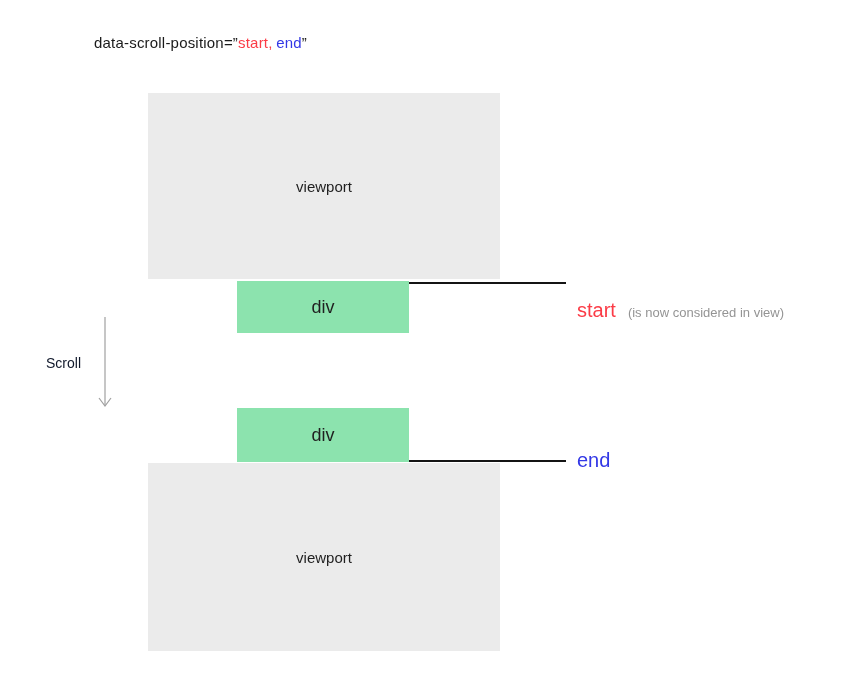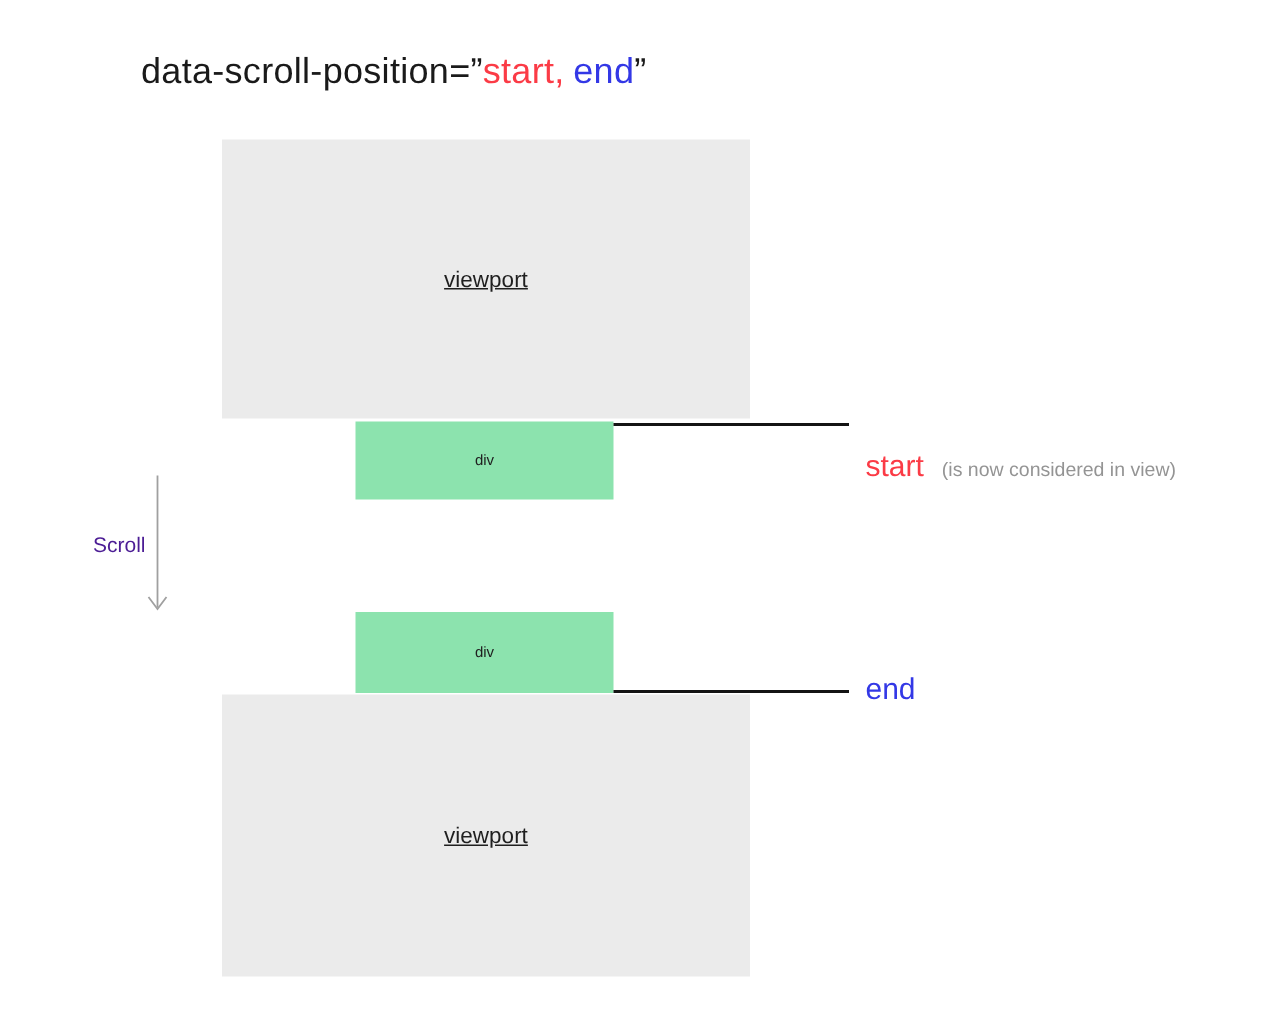--- a/index.html
+++ b/index.html
@@ -13,48 +13,47 @@
     width: 846px;
     height: 686px;
     background: #ffffff;
     overflow: hidden;
   }
   
   .title {
     position: absolute;
     left: 94px;
     top: 34px;
-    font-size: 24px;
+    font-size: 15px;
     line-height: 1.2;
     color: #1a1a1a;
     white-space: nowrap;
     letter-spacing: 0.2px;
   }
   .title .tok-red   { color: #fb3b46; }
   .title .tok-blue  { color: #3338e6; margin-left: 0.24em; }
   
   .viewport-box {
     position: absolute;
     background: #ebebeb;
     display: flex;
     align-items: center;
     justify-content: center;
     font-size: 15px;
     color: #1f1f1f;
-    text-decoration: underline;
   }
   .viewport-top    { left: 148px; top: 93px;  width: 352px; height: 186px; }
   .viewport-bottom { left: 148px; top: 463px; width: 352px; height: 188px; }
   .div-box {
     position: absolute;
     background: #8ce3ae;
     display: flex;
     align-items: center;
     justify-content: center;
-    font-size: 10px;
+    font-size: 18px;
     color: #1f1f1f;
   }
   .div-top    { left: 237px; top: 281px; width: 172px; height: 52px; }
   .div-bottom { left: 237px; top: 408px; width: 172px; height: 54px; }
   
   .connector {
     position: absolute;
     height: 2px;
     background: #141414;
   }
@@ -80,22 +79,21 @@
     font-size: 13px;
     color: #949494;
     margin-top: 36px;
   }
   
   .scroll-label {
     position: absolute;
     left: 46px;
     top: 355px;
     font-size: 14px;
-    color: #4c1d95;
-    margin-left: 16px;
+    color: #0f172a;
   }
   .scroll-arrow {
     position: absolute;
     left: 95px;
     top: 316px;
     width: 20px;
     height: 92px;
   }
 </style>
 </head>

